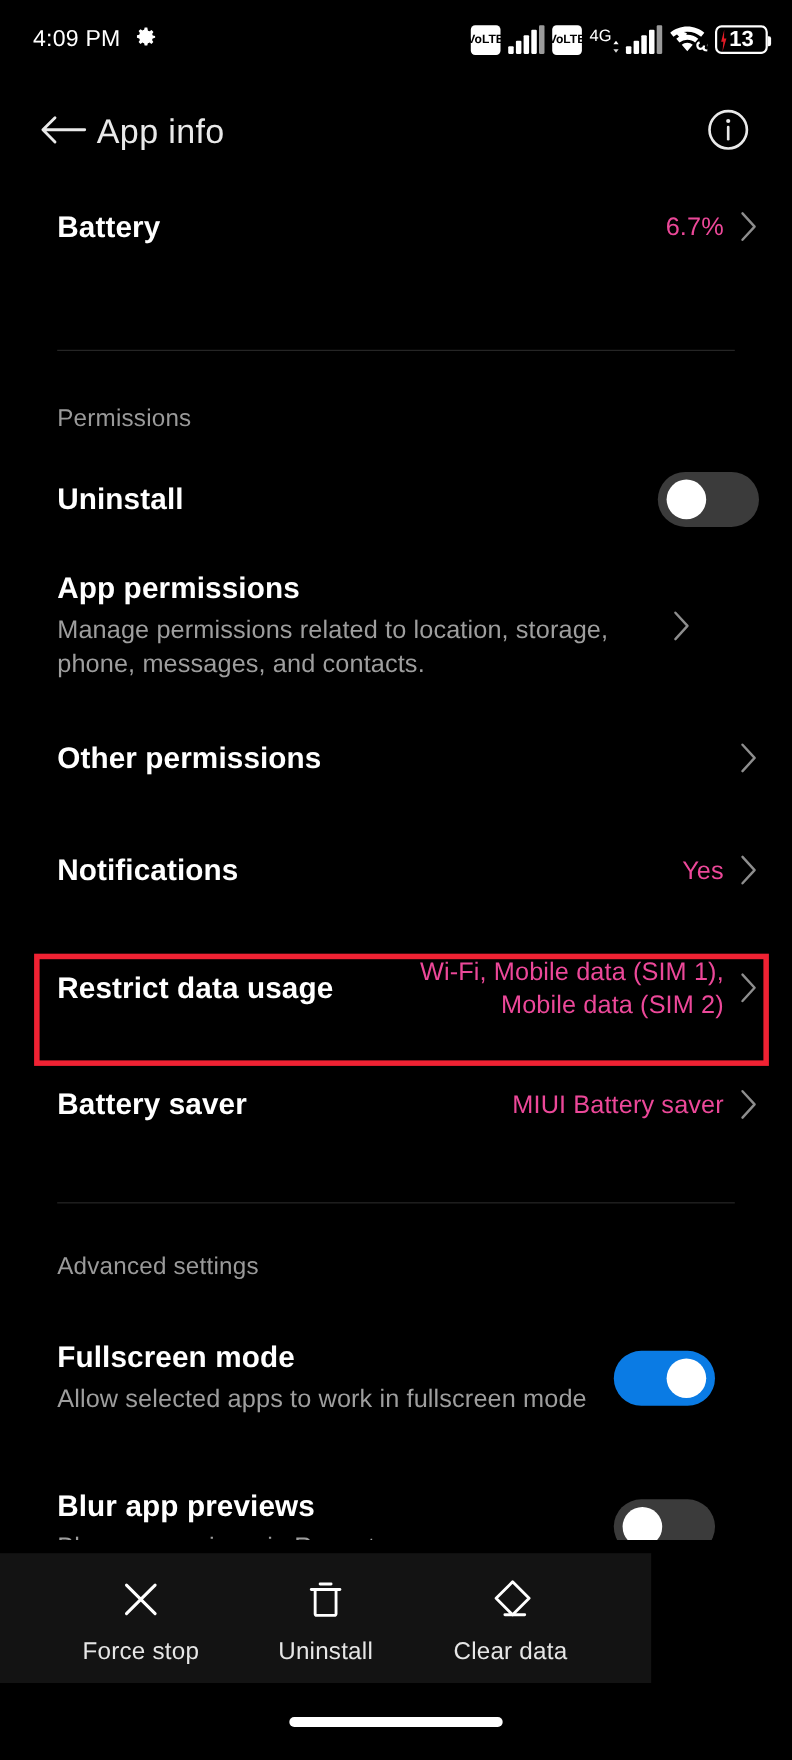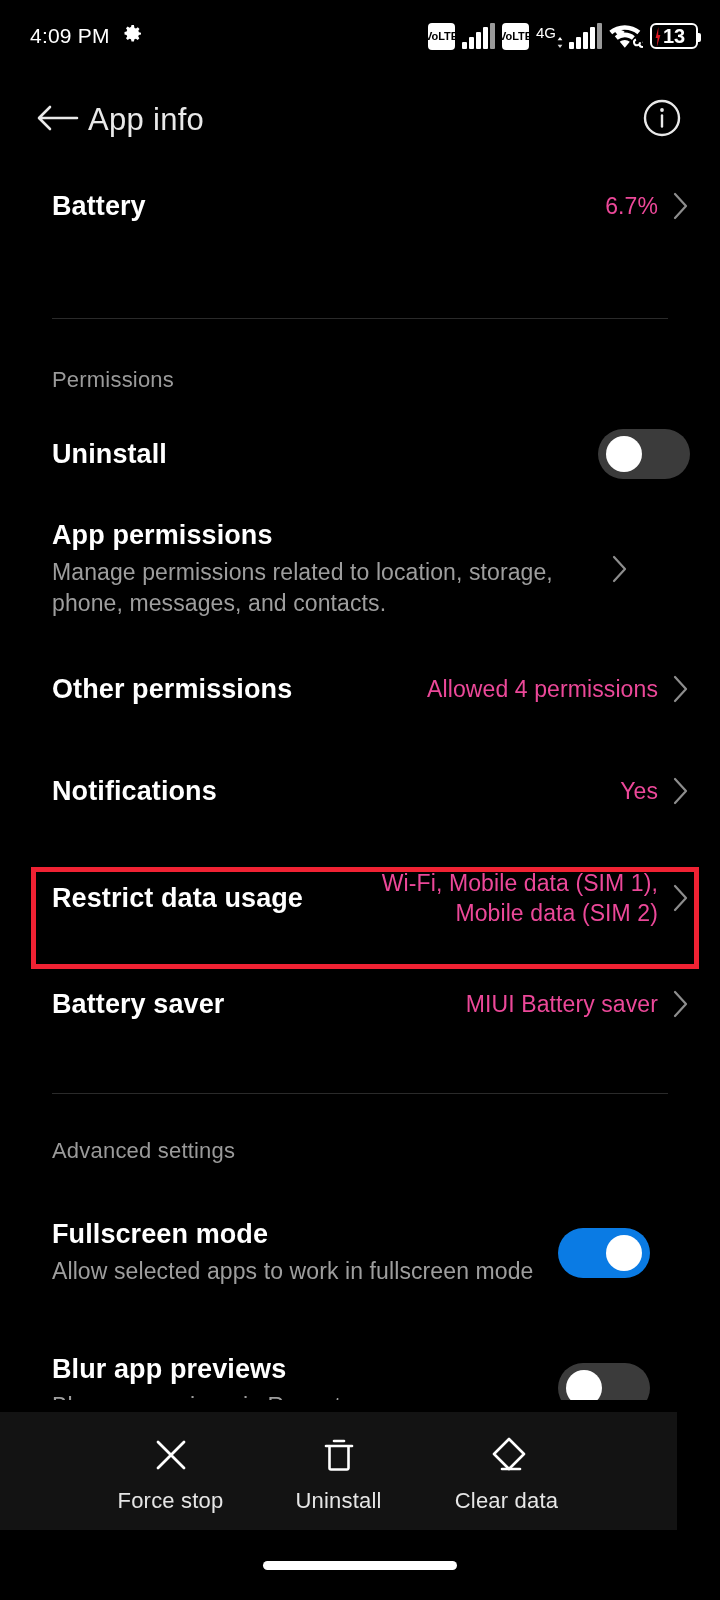--- a/index.html
+++ b/index.html
@@ -240,21 +240,21 @@
     box-sizing: border-box;
     pointer-events: none;
     z-index: 5;
   }
 
   
   .bottombar {
     position: absolute;
     left: 0;
     bottom: 70px;
-    width: 677px;
+    width: 592px;
     height: 118px;
     background: #131313;
     display: flex;
     align-items: center;
     justify-content: center;
     gap: 58px;
     box-sizing: border-box;
     padding-top: 6px;
   }
   .action {
@@ -412,21 +412,20 @@
       <svg width="18" height="30" viewBox="0 0 18 30">
           <path fill="none" stroke="#8d8d8d" stroke-width="2.2" stroke-linecap="round" stroke-linejoin="round" d="M3 3 L14 15 L3 27"></path>
         </svg>
     </div>
   </div>
 
   <div class="row" style="height:100px;">
     <div class="row-texts">
       <div class="row-title">Other permissions</div>
     </div>
-    <div class="row-value">Allowed 4 permissions</div>
     <div class="chev">
       <svg width="18" height="30" viewBox="0 0 18 30">
           <path fill="none" stroke="#8d8d8d" stroke-width="2.2" stroke-linecap="round" stroke-linejoin="round" d="M3 3 L14 15 L3 27"></path>
         </svg>
     </div>
   </div>
 
   <div class="row" style="height:104px;">
     <div class="row-texts">
       <div class="row-title">Notifications</div>

